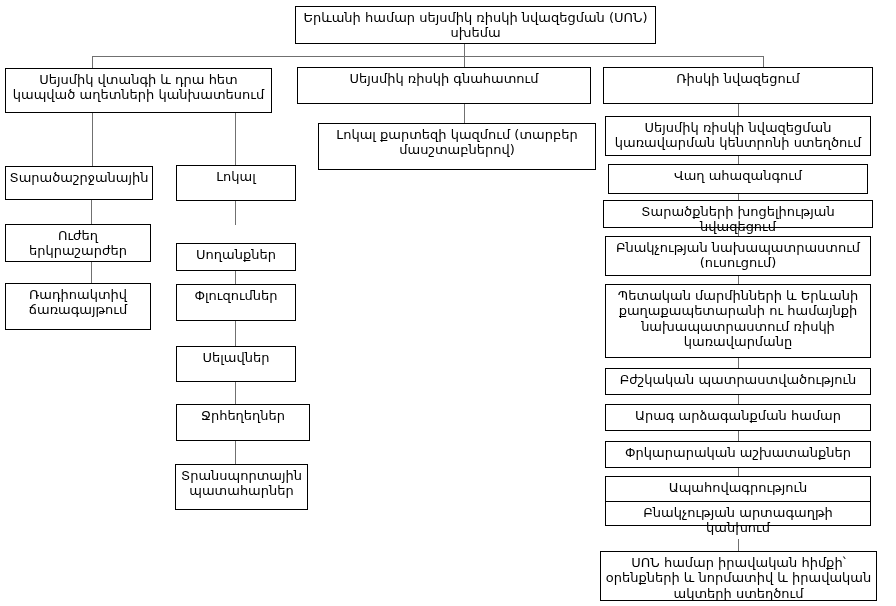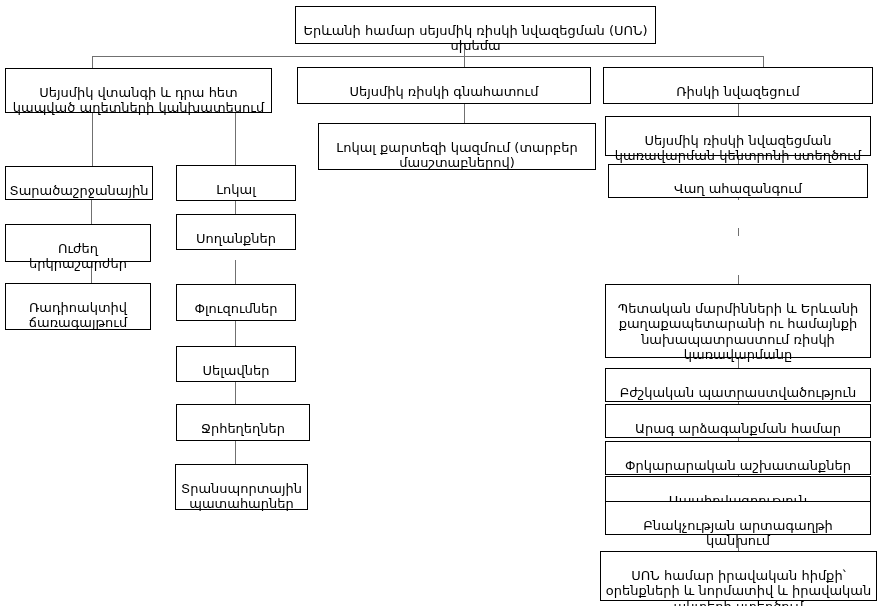--- a/index.html
+++ b/index.html
@@ -19,21 +19,21 @@
   }
   .node {
     position: absolute;
     box-sizing: border-box;
     border: 1px solid #000000;
     background: #ffffff;
     display: flex;
     justify-content: center;
     align-items: flex-start;
     text-align: center;
-    padding: 16px 4px;
+    padding: 3px 4px;
     line-height: 1.18;
     z-index: 2;
   }
   .vl {
     position: absolute;
     width: 1px;
     background: #707070;
     z-index: 1;
   }
   .hl {
@@ -80,28 +80,30 @@
   <div class="node" style="left:297px;top:67px;width:294px;height:37px">Սեյսմիկ ռիսկի գնահատում</div>
   <div class="node" style="left:603px;top:67px;width:270px;height:37px">Ռիսկի նվազեցում</div>
 
   <div class="node" style="left:318px;top:123px;width:278px;height:47px">Լոկալ քարտեզի կազմում (տարբեր մասշտաբներով)</div>
 
   <div class="node" style="left:5px;top:166px;width:148px;height:34px">Տարածաշրջանային</div>
   <div class="node" style="left:5px;top:224px;width:146px;height:38px">Ուժեղ երկրաշարժեր</div>
   <div class="node" style="left:5px;top:283px;width:146px;height:47px">Ռադիոակտիվ ճառագայթում</div>
 
   <div class="node" style="left:176px;top:165px;width:120px;height:36px">Լոկալ</div>
-  <div class="node" style="left:176px;top:214px;width:120px;height:36px">Սողանքներ</div>
+  <div class="node" style="left:176px;top:243px;width:120px;height:28px">Սողանքներ</div>
   <div class="node" style="left:176px;top:284px;width:120px;height:37px">Փլուզումներ</div>
   <div class="node" style="left:176px;top:346px;width:120px;height:36px">Սելավներ</div>
   <div class="node" style="left:176px;top:404px;width:134px;height:37px">Ջրհեղեղներ</div>
   <div class="node" style="left:175px;top:464px;width:133px;height:46px">Տրանսպորտային պատահարներ</div>
 
   <div class="node" style="left:605px;top:116px;width:266px;height:40px">Սեյսմիկ ռիսկի նվազեցման կառավարման կենտրոնի ստեղծում</div>
   <div class="node" style="left:608px;top:164px;width:260px;height:30px">Վաղ ահազանգում</div>
+  <div class="node" style="left:603px;top:200px;width:270px;height:28px">Տարածքների խոցելիության նվազեցում</div>
+  <div class="node" style="left:605px;top:236px;width:266px;height:40px">Բնակչության նախապատրաստում (ուսուցում)</div>
   <div class="node" style="left:605px;top:284px;width:266px;height:74px">Պետական մարմինների և Երևանի քաղաքապետարանի ու համայնքի նախապատրաստում ռիսկի կառավարմանը</div>
   <div class="node" style="left:605px;top:368px;width:266px;height:27px">Բժշկական պատրաստվածություն</div>
   <div class="node" style="left:605px;top:404px;width:266px;height:27px">Արագ արձագանքման համար</div>
   <div class="node" style="left:605px;top:441px;width:266px;height:27px">Փրկարարական աշխատանքներ</div>
   <div class="node" style="left:605px;top:476px;width:266px;height:27px">Ապահովագրություն</div>
   <div class="node" style="left:605px;top:501px;width:266px;height:25px">Բնակչության արտագաղթի կանխում</div>
   <div class="node" style="left:600px;top:551px;width:277px;height:50px">ՍՈՆ համար իրավական հիմքի՝ օրենքների և նորմատիվ և իրավական ակտերի ստեղծում</div>
 
 </div>
 

